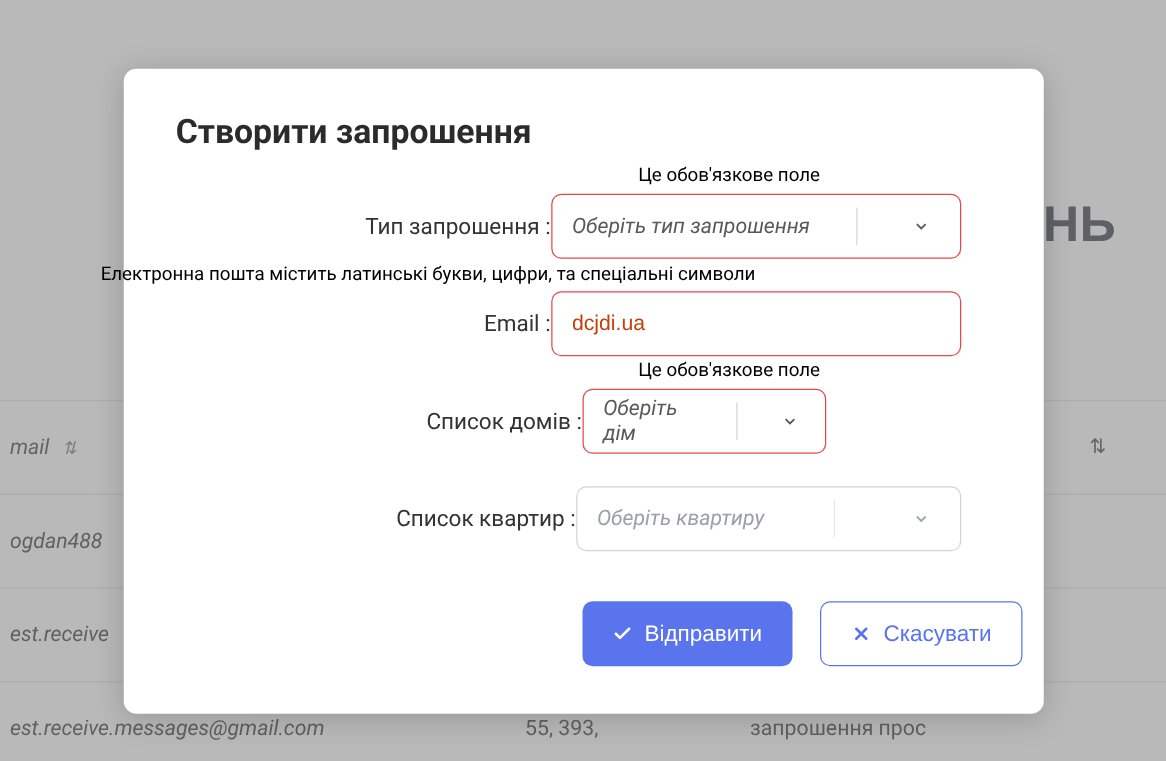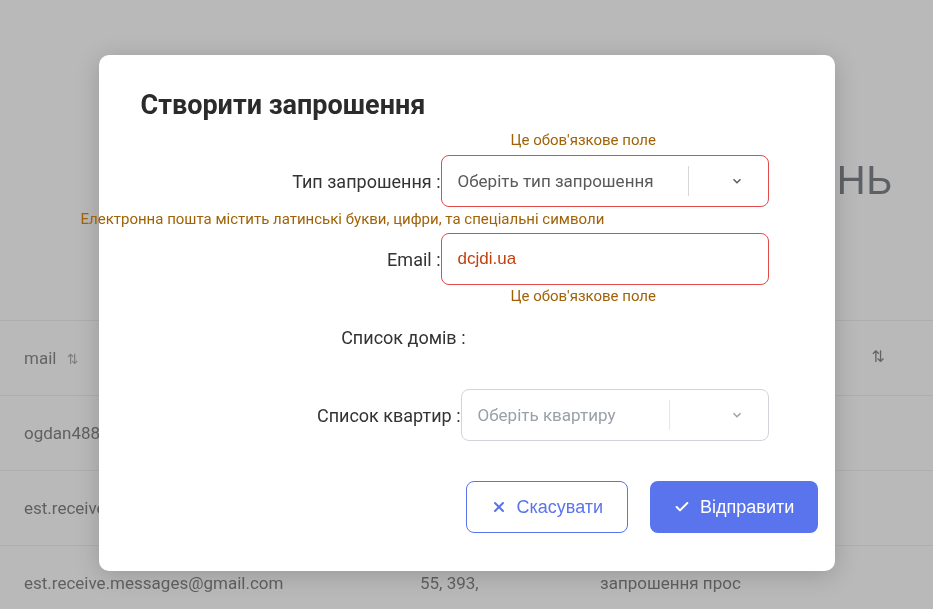--- a/index.html
+++ b/index.html
@@ -1,48 +1,48 @@
 <!DOCTYPE html>
 <html><head>
 <meta charset="utf-8">
 <style>
   * { box-sizing: border-box; margin: 0; padding: 0; }
   html, body { width: 933px; height: 609px; font-family: -apple-system, BlinkMacSystemFont, "Segoe UI", Roboto, Arial, sans-serif; overflow: hidden; }
   body { position: relative; background: #fff; color: #333; }
 
   
   .bg { position: absolute; inset: 0; }
-  .bg-title { position: absolute; right: 40px; top: 158px; font-size: 40px; font-weight: 400; color: #333a45; letter-spacing: 0.5px; font-family: "Segoe UI", Arial, sans-serif; text-transform: uppercase; }
+  .bg-title { position: absolute; right: 40px; top: 158px; font-size: 40px; font-weight: 700; color: #333a45; letter-spacing: 0.5px; font-family: "Segoe UI", Arial, sans-serif; text-transform: uppercase; }
   .bg-table { position: absolute; left: 0; right: 0; top: 320px; }
   .bg-row { display: flex; align-items: center; height: 75px; border-top: 1px solid #e6e6e6; font-size: 17px; color: #3a3a3a; }
   .bg-head { font-weight: 400; color: #444; }
-  .bg-col-a { width: 100px; padding-left: 24px; white-space: nowrap; overflow: hidden; }
+  .bg-col-a { width: 100px; padding-left: 8px; white-space: nowrap; overflow: hidden; font-style: italic; }
   .bg-col-b { flex: 1; }
   .bg-col-c { width: 200px; }
   .bg-col-d { width: 210px; white-space: nowrap; overflow: hidden; }
   .sort-icon { display: inline-block; margin-left: 6px; font-size: 14px; opacity: 0.7; }
   .sort-icon-right { position: absolute; right: 48px; top: 347px; font-size: 16px; color: #444; }
 
   
   .overlay { position: absolute; inset: 0; background: rgba(128,128,128,0.55); display: flex; align-items: flex-start; justify-content: center; padding-top: 55px; }
   .modal { width: 736px; background: #fff; border-radius: 10px; box-shadow: 0 4px 24px rgba(0,0,0,0.18); padding: 34px 66px 38px 42px; position: relative; }
   .modal-title { font-size: 27px; font-weight: 700; color: #2b2b2b; margin-bottom: 34px; }
 
   .form-row { position: relative; display: flex; align-items: center; min-height: 52px; margin-bottom: 26px; }
   .form-row:last-of-type { margin-bottom: 0; }
   .form-label { width: 325px; font-size: 18px; color: #333; text-align: right; }
   .form-control-wrap { flex: 1; display: flex; }
-  .err-msg { position: absolute; left: 370px; top: -24px; font-size: 15px; color: #a16207; white-space: nowrap; }
+  .err-msg { position: absolute; left: 370px; top: -24px; font-size: 15px; color: #000000; white-space: nowrap; }
   .err-msg.wide { left: -60px; top: -24px; max-width: 620px; white-space: normal; line-height: 1.35; }
 
   .select-box, .text-input {
     height: 52px; border: 1px solid #e24b4b; border-radius: 8px; background: #fff;
     display: flex; align-items: center; padding: 0 16px; font-size: 17px; color: #5a5a5a;
   }
-  .select-box { justify-content: space-between; gap: 30px; cursor: pointer; }
+  .select-box { justify-content: space-between; gap: 30px; cursor: pointer; font-style: italic; }
   .select-box.neutral { border-color: #d0d4da; color: #9aa0a8; }
   .select-box .caret { width: 28px; display: flex; align-items: center; justify-content: center; }
   .select-box .caret svg { width: 14px; height: 14px; }
   .select-box .sep { width: 1px; align-self: stretch; margin: 10px 0; background: currentColor; opacity: 0.25; }
 
   .text-input { width: 328px; }
   .text-input input { border: none; outline: none; width: 100%; font-size: 17px; color: #c2410c; background: transparent; }
 
   .select-type { width: 328px; }
   .select-house { width: 195px; }
@@ -118,50 +118,61 @@
       <div class="form-control-wrap">
         <div class="text-input">
           <input type="text" value="dcjdi.ua" style="">
         </div>
       </div>
     </div>
 
     <div class="form-row">
       <div class="err-msg">Це обов'язкове поле</div>
       <div class="form-label">Список домів :</div>
+      <div class="form-control-wrap">
+        <div class="select-box select-house">
+          <span>Оберіть дім</span>
+          <span class="sep"></span>
+          <span class="caret">
+            <svg viewBox="0 0 24 24" fill="none" stroke="currentColor" stroke-width="2.5">
+                <polyline points="6 9 12 15 18 9"></polyline>
+              </svg>
+          </span>
+        </div>
+      </div>
     </div>
 
     <div class="form-row">
       <div class="form-label">Список квартир :</div>
       <div class="form-control-wrap">
         <div class="select-box select-apt neutral">
           <span>Оберіть квартиру</span>
           <span class="sep"></span>
           <span class="caret">
             <svg viewBox="0 0 24 24" fill="none" stroke="currentColor" stroke-width="2.5">
                 <polyline points="6 9 12 15 18 9"></polyline>
               </svg>
           </span>
         </div>
       </div>
     </div>
 
     <div class="actions">
+      <button class="btn btn-primary">
+        <span class="ico">
+          <svg viewBox="0 0 24 24" fill="none" stroke="currentColor" stroke-width="3" stroke-linecap="round" stroke-linejoin="round">
+              <polyline points="20 6 9 17 4 12"></polyline>
+            </svg>
+        </span>
+        <span>Відправити</span>
+      </button>
       <button class="btn btn-secondary">
         <span class="ico">
           <svg viewBox="0 0 24 24" fill="none" stroke="currentColor" stroke-width="3" stroke-linecap="round">
               <line x1="18" y1="6" x2="6" y2="18"></line>
               <line x1="6" y1="6" x2="18" y2="18"></line>
             </svg>
         </span>
         <span>Скасувати</span>
       </button>
-      <button class="btn btn-primary">
-        <span class="ico">
-          <svg viewBox="0 0 24 24" fill="none" stroke="currentColor" stroke-width="3" stroke-linecap="round" stroke-linejoin="round">
-              <polyline points="20 6 9 17 4 12"></polyline>
-            </svg>
-        </span>
-        <span>Відправити</span>
-      </button>
     </div>
   </div>
 </div>
 
 </body></html>

